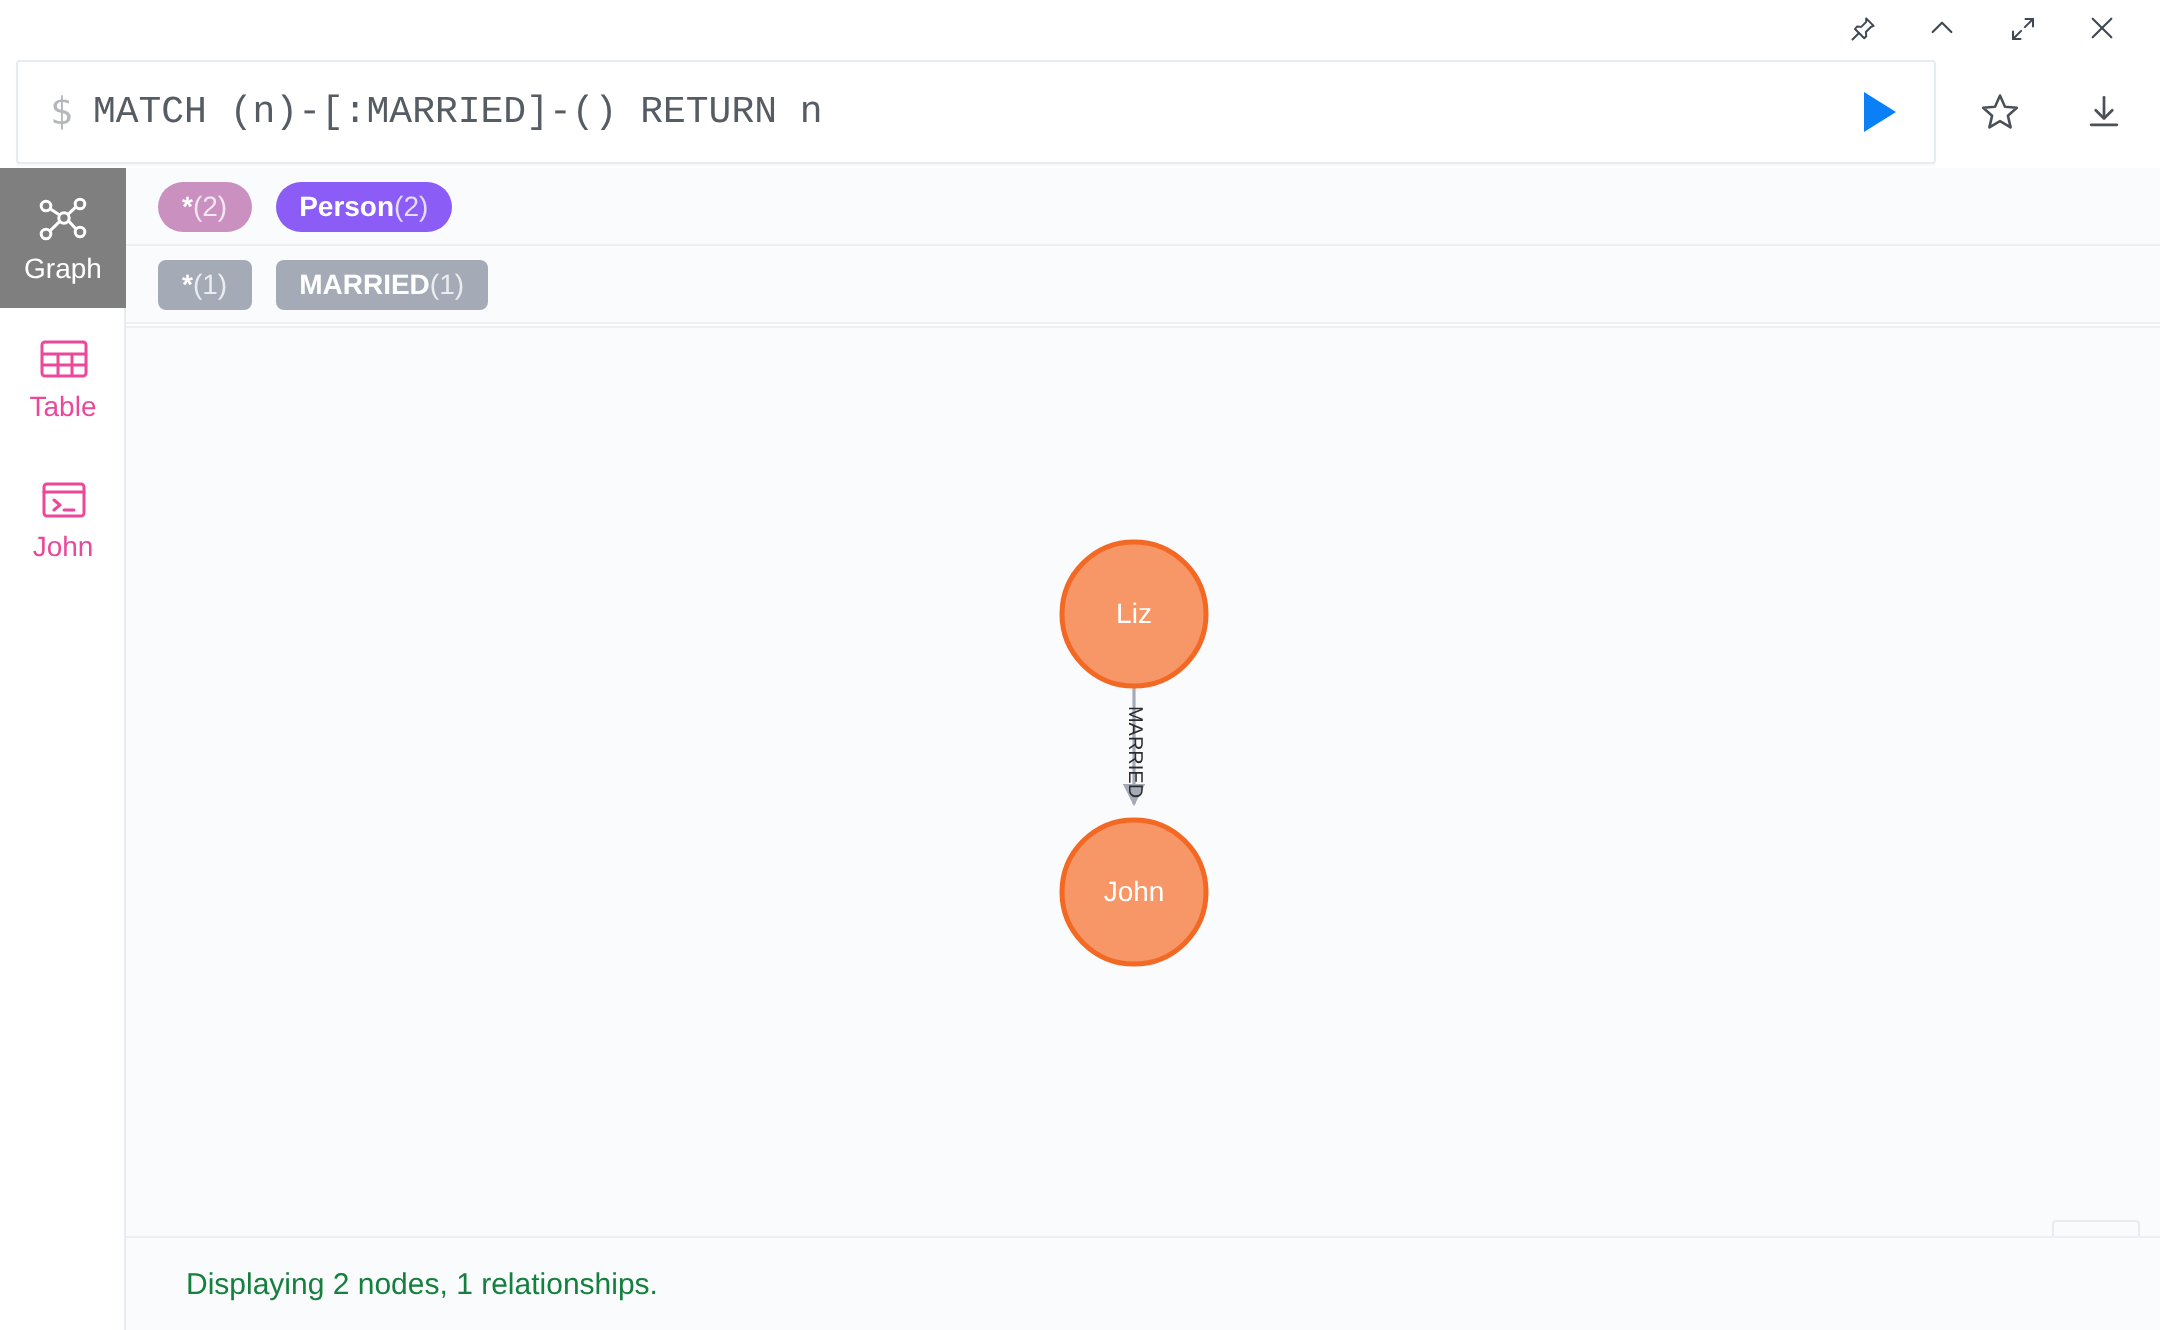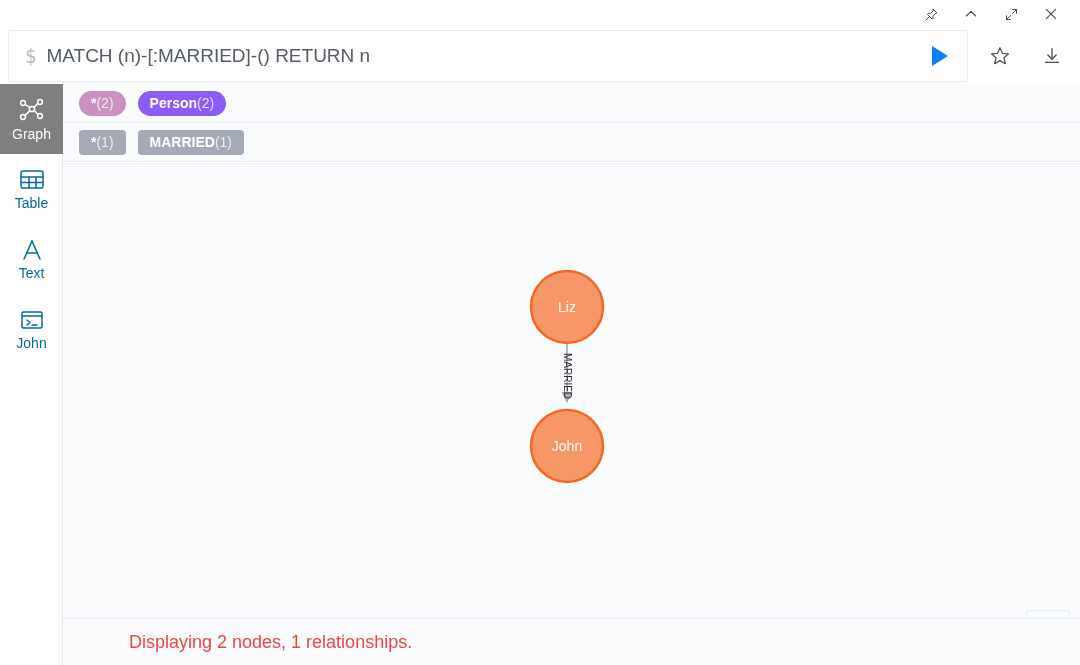--- a/index.html
+++ b/index.html
@@ -53,21 +53,21 @@
   }
   .prompt {
     font-family: "DejaVu Sans Mono", monospace;
     font-size: 19px;
     color: #b3b8bd;
     padding-left: 16px;
     padding-right: 10px;
     user-select: none;
   }
   .query-text {
-    font-family: Liberation Sans, sans-serif;
+    font-family: Liberation Mono, monospace;
     font-size: 19px;
     color: #555c63;
     letter-spacing: 0px;
     flex: 1;
     white-space: nowrap;
     overflow: hidden;
     outline: none;
   }
   .run-btn {
     width: 56px; height: 50px;
@@ -100,21 +100,21 @@
     width: 63px; height: 581px;
     background: #ffffff;
     border-right: 1px solid #e6ecf2;
     padding-top: 0px;
   }
   .side-item {
     width: 63px; height: 70px;
     display: flex; flex-direction: column;
     align-items: center; justify-content: center;
     cursor: pointer;
-    color: #0369a1;
+    color: #ec4899;
     gap: 3px;
   }
   .side-item .side-label {
     font-size: 14px;
     line-height: 16px;
   }
   .side-item.active {
     background: #7f7f7f;
     color: #ffffff;
   }
@@ -205,23 +205,22 @@
   .statusbar {
     position: absolute;
     top: 618px; left: 63px;
     width: 1017px; height: 47px;
     background: #f9fbfd;
     border-top: 1px solid #eceff3;
     display: flex; align-items: center;
     padding-left: 30px;
   }
   .status-text {
-    font-size: 18px;
-    color: #ef4444;
-    margin-left: 36px;
+    font-size: 15px;
+    color: #15803d;
   }
   .status-left-filler {
     position: absolute;
     top: 618px; left: 0;
     width: 63px; height: 47px;
     background: #ffffff;
     border-right: 1px solid #e6ecf2;
   }
 </style>
 </head>
@@ -310,30 +309,20 @@
             <rect x="3" y="3" width="22" height="17" rx="1.5"></rect>
             <line x1="3" y1="9" x2="25" y2="9"></line>
             <line x1="3" y1="14.5" x2="25" y2="14.5"></line>
             <line x1="11" y1="9" x2="11" y2="20"></line>
             <line x1="18" y1="9" x2="18" y2="20"></line>
           </svg>
         </span>
         <span class="side-label">Table</span>
       </div>
 
-      <div class="side-item">
-        <span>
-          <svg width="28" height="24" viewBox="0 0 28 24" fill="none" stroke="currentColor" stroke-width="1.5" stroke-linecap="round">
-            <line x1="14" y1="3" x2="6" y2="21"></line>
-            <line x1="14" y1="3" x2="22" y2="21"></line>
-            <line x1="9" y1="15" x2="19" y2="15"></line>
-          </svg>
-        </span>
-        <span class="side-label">Text</span>
-      </div>
 
       <div class="side-item">
         <span>
           <svg width="28" height="24" viewBox="0 0 28 24" fill="none" stroke="currentColor" stroke-width="1.5" stroke-linecap="round" stroke-linejoin="round">
             <rect x="4" y="4" width="20" height="16" rx="1.5"></rect>
             <line x1="4" y1="8" x2="24" y2="8"></line>
             <polyline points="9,12 12,14.5 9,17"></polyline>
             <line x1="14" y1="17" x2="19" y2="17"></line>
           </svg>
         </span>

